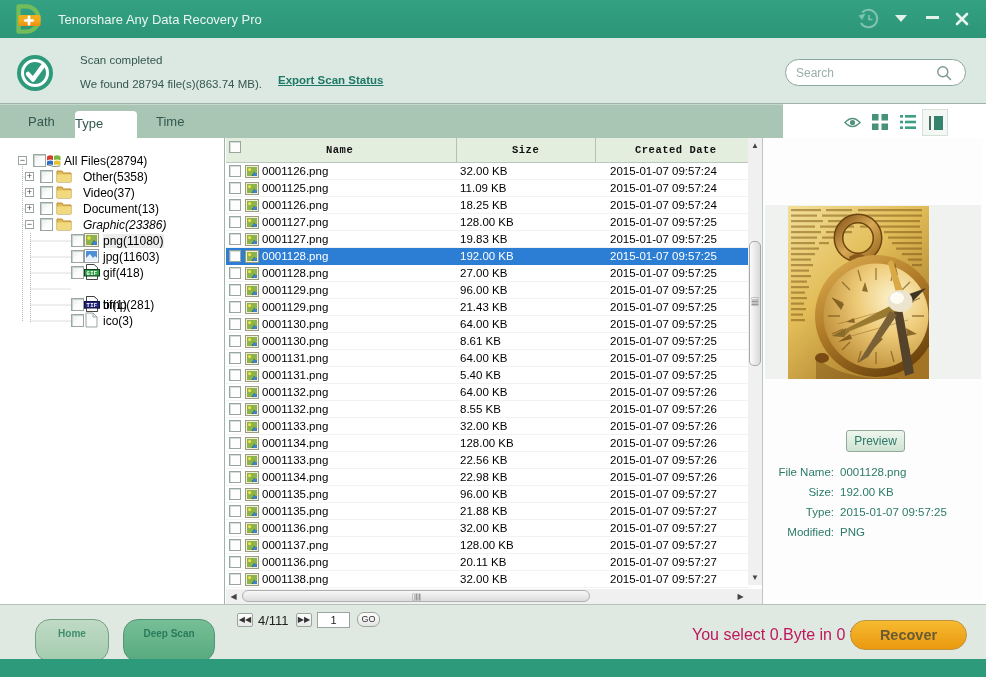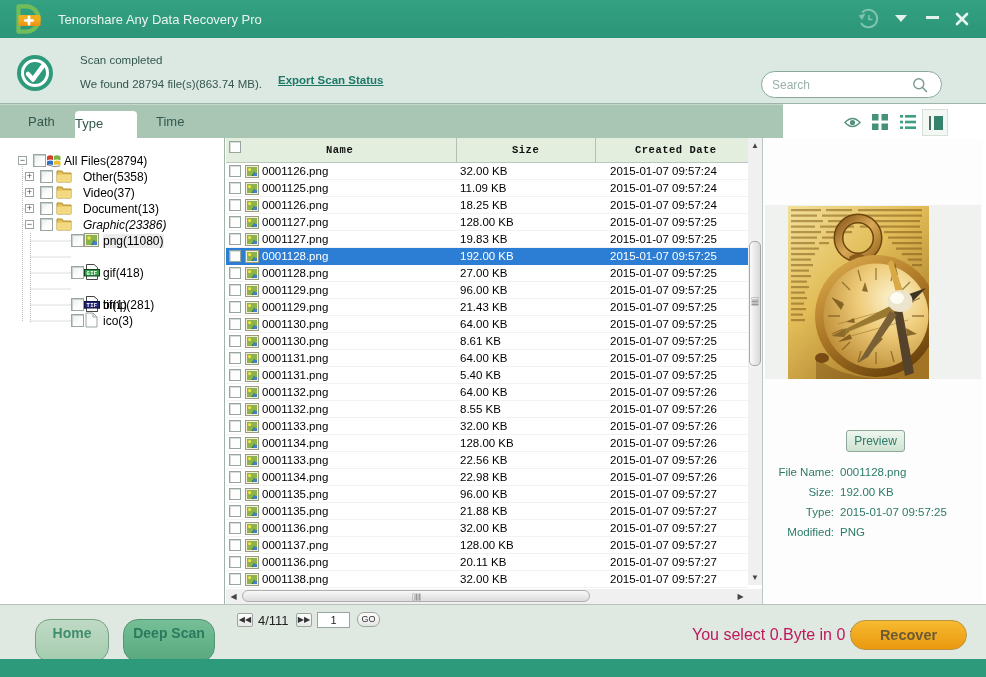--- a/index.html
+++ b/index.html
@@ -13,22 +13,22 @@
 #logo { position:absolute; left:15px; top:4px; }
 #title { position:absolute; left:58px; top:12px; color:#e9f5ef; font-size:13px; }
 .tbtn { position:absolute; top:0; color:#d9ece4; }
 
 
 #header { position:absolute; left:0; top:38px; width:986px; height:66px; background:#dce8e2; }
 #hdrline { position:absolute; left:0; top:103px; width:986px; height:1px; background:#9eb3a9; }
 #scantitle { position:absolute; left:80px; top:16px; color:#34574e; font-size:11.5px; }
 #scaninfo { position:absolute; left:80px; top:40px; color:#34574e; font-size:11.5px; }
 #exportlink { position:absolute; left:278px; top:36px; color:#1c7867; font-size:11.5px; font-weight:bold; text-decoration:underline; }
-#searchbox { position:absolute; left:761px; top:21px; width:181px; height:27px; background:#fff;
-  border:1px solid #8aa89d; border-radius:14px;margin-top:12px; }
+#searchbox { position:absolute; left:785px; top:21px; width:181px; height:27px; background:#fff;
+  border:1px solid #8aa89d; border-radius:14px; }
 #searchtext { position:absolute; left:10px; top:6px; color:#9ab0a7; font-size:12px; }
 
 
 #tabbar { position:absolute; left:0; top:104px; width:783px; height:34px; background:#a9c6b4; border-top:1px solid #c4d8cb;}
 .tab { position:absolute; top:0; height:34px; line-height:34px; color:#33584e; font-size:13px; }
 #tabactive { position:absolute; left:75px; top:6px; width:62px; height:28px; background:#fff;
   border-radius:4px 4px 0 0; line-height:26px; color:#33584e; font-size:13px; }
 
 
 #treepanel { position:absolute; left:0; top:138px; width:225px; height:466px; background:#fff; border-right:1px solid #a0b4aa; }
@@ -76,21 +76,21 @@
 
 #grayband { position:absolute; left:2px; top:67px; width:216px; height:174px; background:#f0f2f0; }
 #previewimg { position:absolute; left:25px; top:68px; width:141px; height:173px; }
 #previewbtn { position:absolute; left:83px; top:292px; width:59px; height:22px; background:linear-gradient(#eef6ee,#cfe3d2);
   border:1px solid #8fa89a; border-radius:3px; text-align:center; line-height:21px; color:#2c7a68; font-size:12px; }
 .info { position:absolute; color:#2c7a68; font-size:11.5px; white-space:nowrap; }
 
 
 #bottombar { position:absolute; left:0; top:604px; width:986px; height:55px; background:#dfe9e1; border-top:1px solid #b4c4ba; }
 #bottomstrip { position:absolute; left:0; top:659px; width:986px; height:18px; background:#2e9a7c; }
-.gbtn { position:absolute; top:14px; height:43px; border-radius:15px; text-align:center; font-weight:bold; font-size:14px; }
+.gbtn { position:absolute; top:14px; height:43px; border-radius:15px; text-align:center; font-weight:bold; font-size:10px; }
 #homebtn { left:35px; width:74px; background:linear-gradient(#c0dac5,#a4ccae); border:1px solid #74a182; color:#3f8e6e; line-height:27px; }
 #deepbtn { left:123px; width:92px; background:linear-gradient(#76bf96,#58a97f); border:1px solid #539474; color:#2a7a5e; line-height:27px; }
 #recoverbtn { position:absolute; left:850px; top:15px; width:117px; height:30px; border-radius:15px;
   background:linear-gradient(#f6ba30,#ea990f); border:1px solid #bd9440; color:#6b5b35; font-weight:bold; font-size:14.5px;
   text-align:center; line-height:28px; }
 #selinfo { position:absolute; left:692px; top:13px; color:#be185d; font-size:16px;margin-top:8px; }
 .pagearrow { position:absolute; top:8px; width:16px; height:14px; background:linear-gradient(#fdfdfd,#e8e8e8);
   border:1px solid #9aa59f; border-radius:2px; font-size:8px; text-align:center; line-height:12px; color:#333; }
 #pagenum { position:absolute; left:258px; top:8px; color:#222; font-size:13px; }
 #pageinput { position:absolute; left:317px; top:7px; width:33px; height:16px; background:#fff; border:1px solid #9aa59f;
@@ -229,20 +229,29 @@
     <div class="trow" style="top:95px;">
       <div class="tcb" style="left:71px;"></div>
       <svg style="position:absolute;left:84px;top:0px;" width="15" height="14" viewBox="0 0 15 14">
         <rect x="0.5" y="0.5" width="14" height="13" fill="#f2efd8" stroke="#9a9a80"></rect>
         <rect x="2" y="2" width="11" height="10" fill="#8cb34e"></rect>
         <circle cx="5" cy="5" r="1.8" fill="#f3e13c"></circle>
         <path d="M7 12 L10 7 L13 12 Z" fill="#2e6e34"></path>
         <rect x="8.5" y="8.5" width="4.5" height="3.5" fill="#3f7fd0"></rect>
       </svg>
       <div class="label" style="left:103px;background:#ececec;">png(11080)</div>
+    </div>
+    <div class="trow" style="top:111px;">
+      <div class="tcb" style="left:71px;"></div>
+      <svg style="position:absolute;left:84px;top:0px;" width="15" height="14" viewBox="0 0 15 14">
+        <rect x="0.5" y="0.5" width="14" height="13" fill="#fbfbfb" stroke="#9a9aa0"></rect>
+        <rect x="2" y="2" width="11" height="10" fill="#4f8fd8"></rect>
+        <path d="M2 9 L6 5 L9 9 L11 7 L13 9 L13 12 L2 12 Z" fill="#e8f0fa"></path>
+      </svg>
+      <div class="label" style="left:103px;">jpg(11603)</div>
     </div>
     <div class="trow" style="top:127px;">
       <div class="tcb" style="left:71px;"></div>
       <svg style="position:absolute;left:83px;top:-1px;" width="17" height="16" viewBox="0 0 17 16">
         <path d="M3.5 0.5 L11 0.5 L14.5 3.5 L14.5 15.5 L3.5 15.5 Z" fill="#fff" stroke="#444"></path>
         <rect x="1.5" y="5.5" width="15" height="6.5" fill="#2e9e44" stroke="#123f1c"></rect>
         <text x="9" y="10.8" font-family="Liberation Mono" font-size="5.5" font-weight="bold" fill="#fff" text-anchor="middle" letter-spacing="0.4">GIF</text>
       </svg>
       <div class="label" style="left:103px;">gif(418)</div>
     </div>

